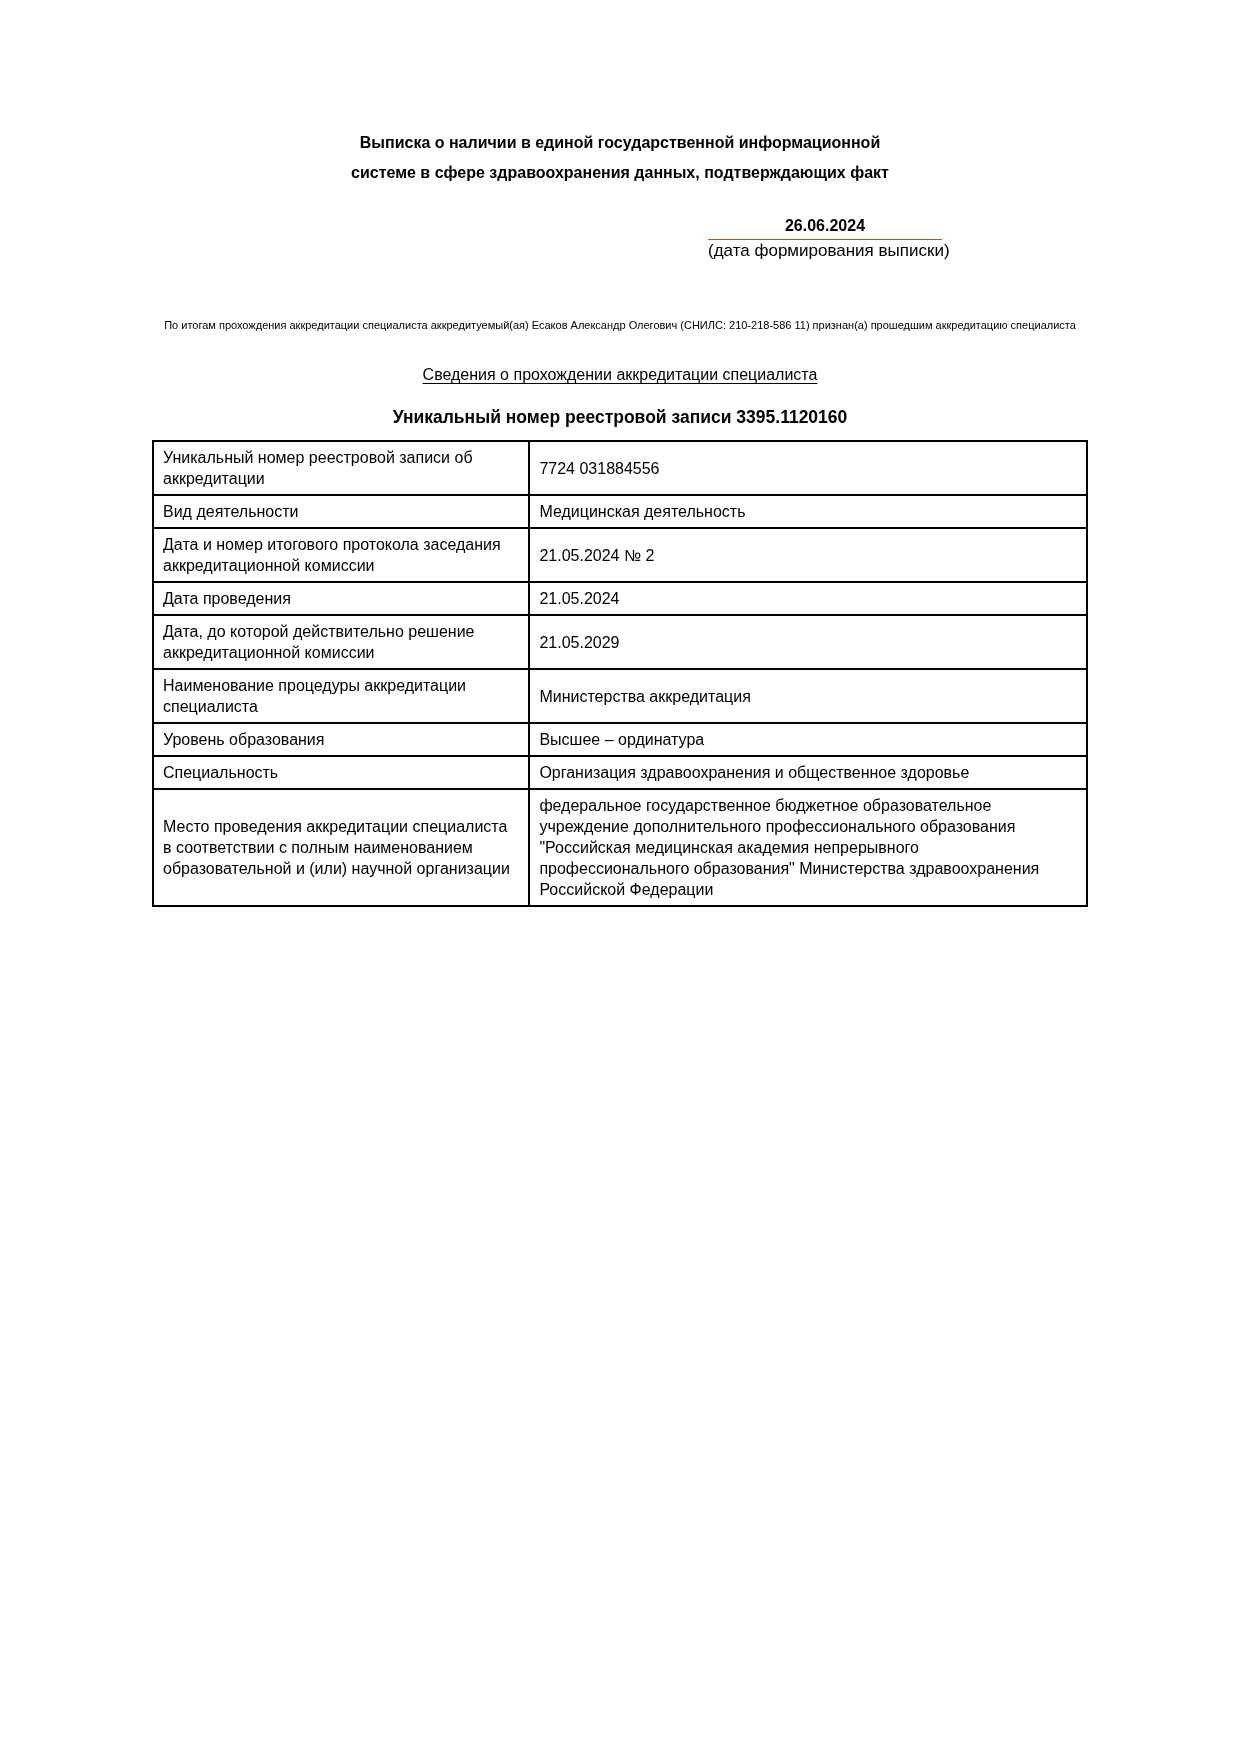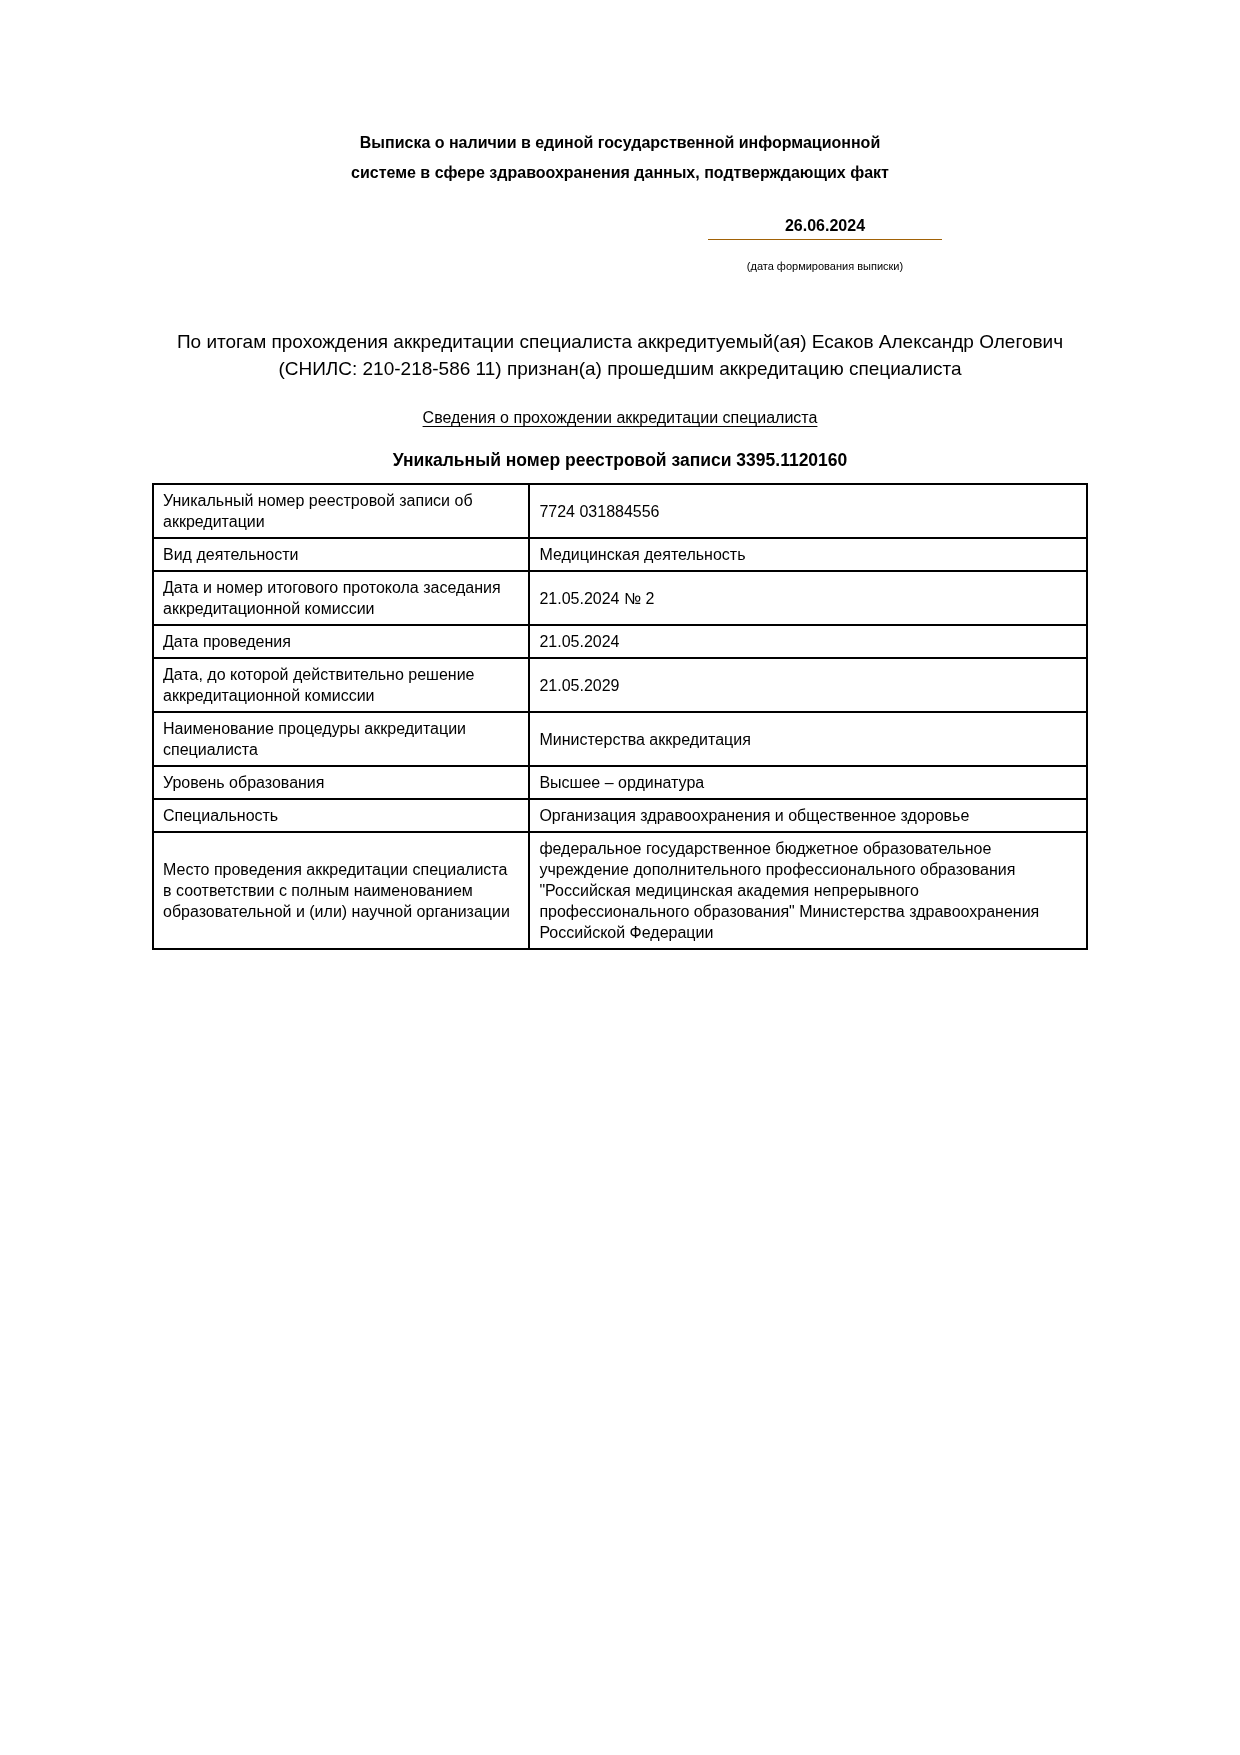--- a/index.html
+++ b/index.html
@@ -35,29 +35,29 @@
     text-align: center;
   }
   .date-value {
     font-size: 16px;
     line-height: 20px;
     padding-bottom: 3px;
     border-bottom: 1px solid #a16207;
     font-weight: bold;
   }
   .date-caption {
-    font-size: 11px;
+    font-size: 17px;
     line-height: 19px;
-    margin-top: 17px;
+    margin-top: 1px;
     white-space: nowrap;
   }
   .intro {
     margin: 52px 0 0 0;
     text-align: center;
-    font-size: 19px;
+    font-size: 11px;
     line-height: 27px;
   }
   .section-heading {
     margin-top: 26px;
     text-align: center;
     font-size: 16px;
     line-height: 20px;
     text-decoration: underline;
     text-underline-offset: 3px;
   }

